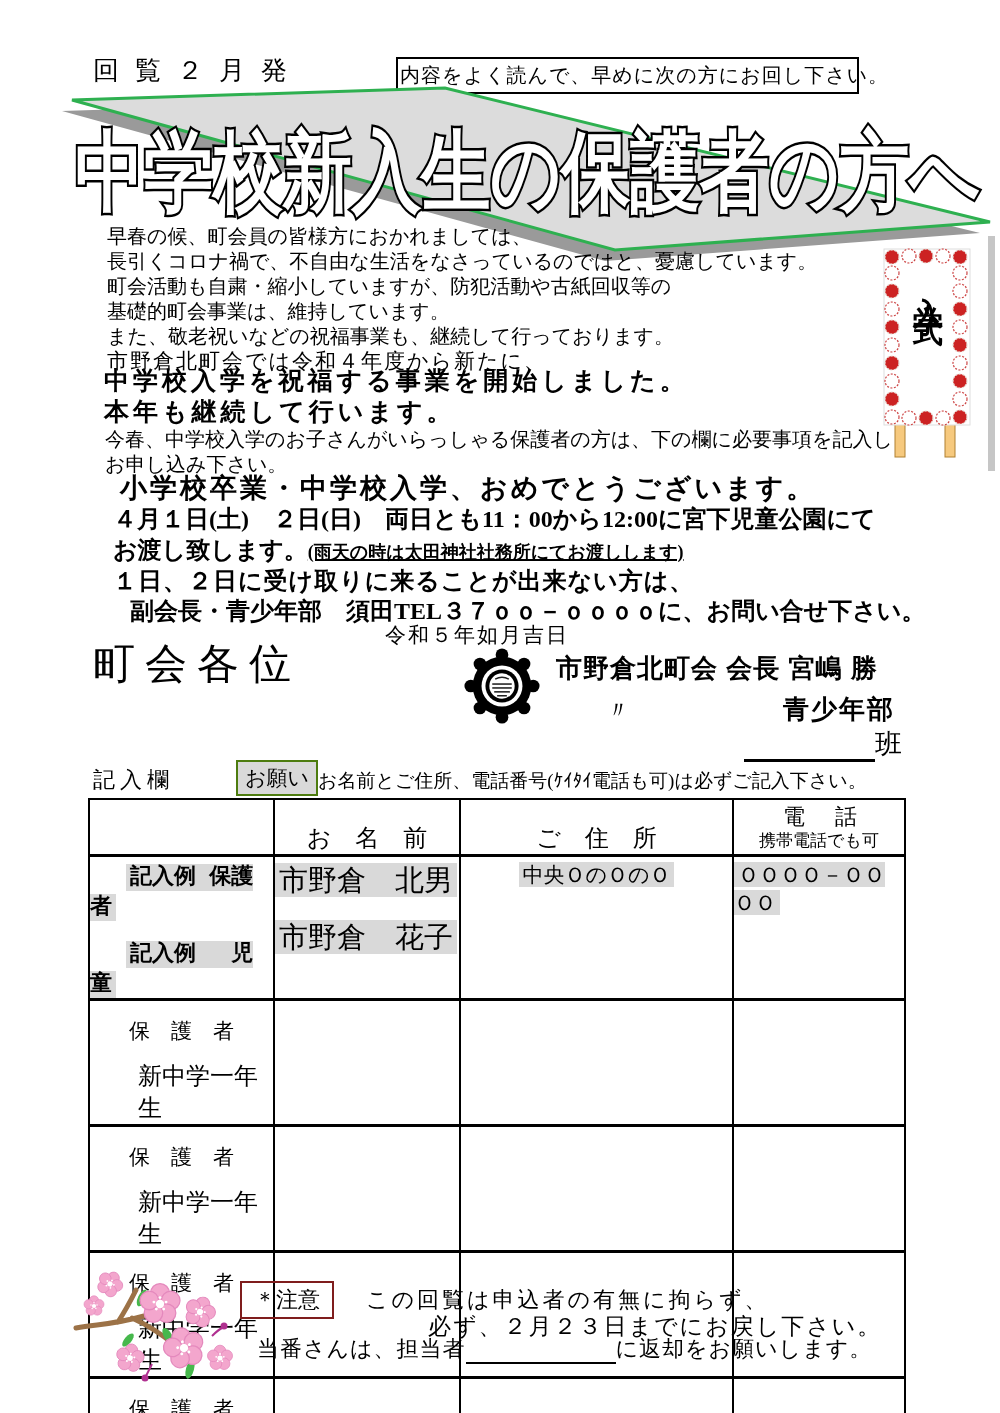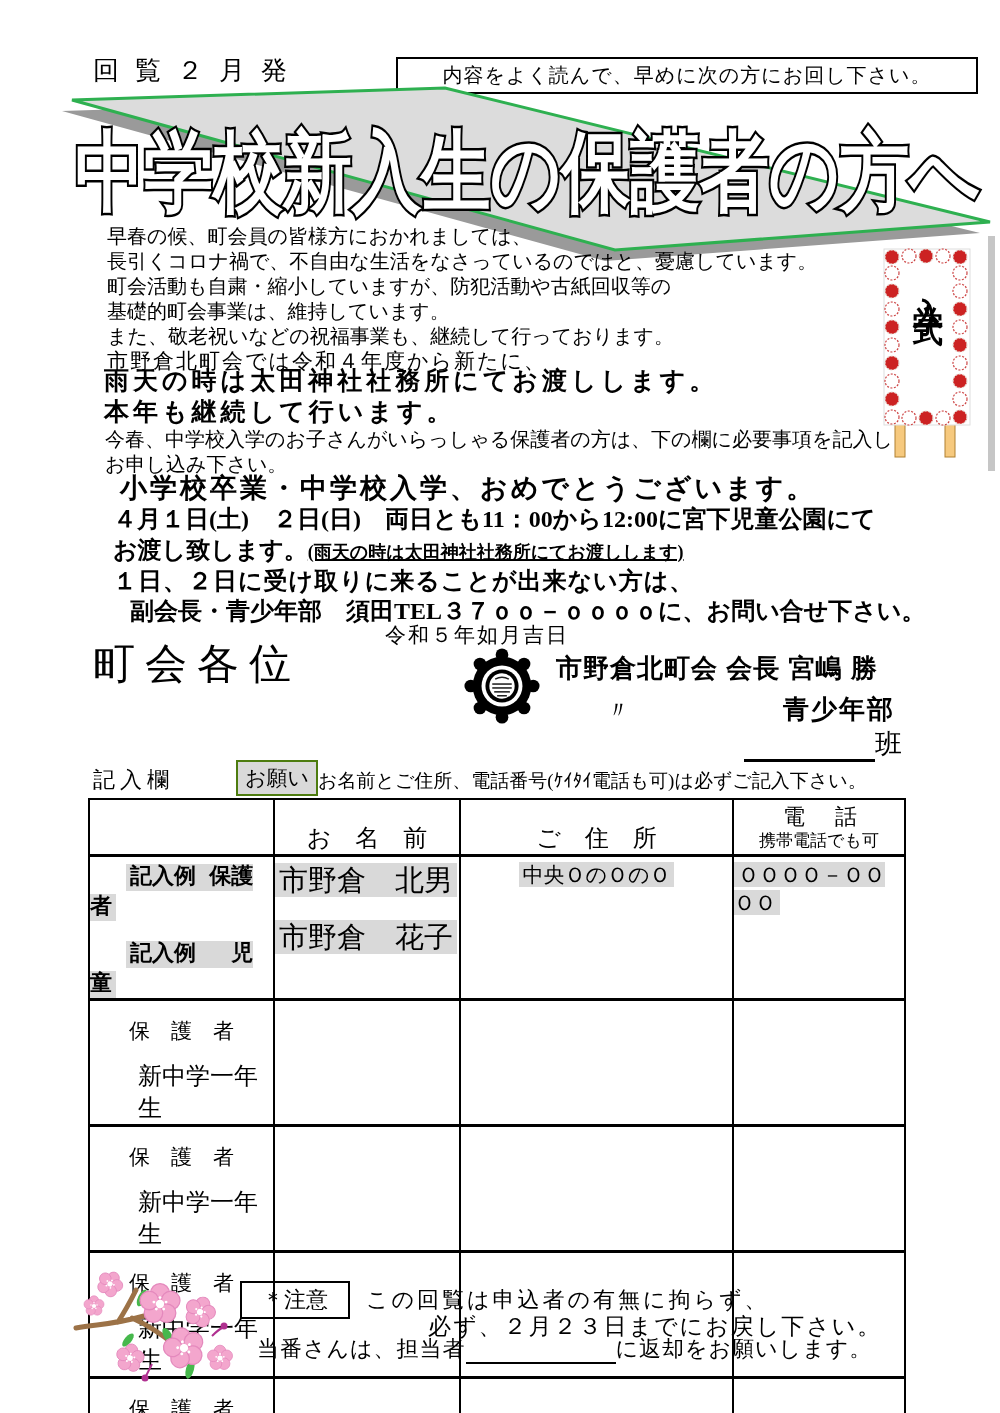--- a/index.html
+++ b/index.html
@@ -6,21 +6,21 @@
   body{
     width:1000px;height:1413px;position:relative;background:#ffffff;
     font-family:"Liberation Serif","DejaVu Serif",serif;color:#000;
     overflow:hidden;
   }
   .abs{position:absolute;}
   .sans{font-family:"Liberation Sans","DejaVu Sans",sans-serif;}
 
   
   .kairan{left:93px;top:53px;font-size:26px;letter-spacing:16px;}
-  .notice-box{left:396px;top:57px;width:582px;box-sizing:border-box;border:2px solid #000;
+  .notice-box{left:396px;top:57px;width:463px;box-sizing:border-box;border:2px solid #000;
     padding:3px 2px;text-align:center;font-size:20px;letter-spacing:1px;white-space:nowrap;}
 
   
   .ribbon{left:55px;top:82px;}
   .ribbon .shadow{fill:#9a9a9a;}
   .ribbon .main{fill:#dcdcdc;stroke:#2eb050;stroke-width:3;}
   .ribbon .title-text{
     font-family:"Liberation Sans","DejaVu Sans",sans-serif;font-weight:bold;
     font-size:88px;fill:#ffffff;stroke:#000000;stroke-width:5px;paint-order:stroke;
   }
@@ -72,21 +72,21 @@
   .hl{background:#d9d9d9;padding:1px 4px;}
   .exlab{font-size:22px;font-weight:bold;font-family:Liberation Mono, monospace;margin-left:36px;}
   .exname{font-size:29px;font-family:"Liberation Sans","DejaVu Sans",sans-serif;}
   .ex-pad{padding-left:8px;}
   .ctr{text-align:center;}
   .exval{font-size:21px;font-family:"Liberation Sans","DejaVu Sans",sans-serif;}
   .row-l1{margin-top:16px;text-align:center;font-size:21px;}
   .row-l2{margin-top:15px;text-align:left;font-size:24px;margin-left:48px;}
 
   
-  .caution-box{left:240px;top:1281px;border:2px solid #000000;padding:2px 20px;font-size:22px;}
+  .caution-box{left:240px;top:1281px;border:2px solid #7f1d1d;padding:2px 12px;font-size:22px;}
   .f-line1{left:322px;top:1285px;font-size:22px;letter-spacing:3px;white-space:nowrap;padding-left:44px;}
   .f-line2{left:428px;top:1311px;font-size:23px;letter-spacing:2px;white-space:nowrap;}
   .f-line3{left:257px;top:1334px;font-size:22px;letter-spacing:1px;white-space:nowrap;}
   .f-line3 .blank-line{width:150px;height:24px;border-bottom-width:2px;}
 
   
   .banner{left:879px;top:247px;width:97px;height:215px;}
   .banner-text{position:absolute;left:50%;top:26px;transform:translateX(-50%);
     writing-mode:vertical-rl;text-orientation:upright;font-size:30px;letter-spacing:9px;
     font-weight:bold;white-space:nowrap;}
@@ -107,21 +107,21 @@
 
 <div class="abs intro">
   <div>早春の候、町会員の皆様方におかれましては、</div>
   <div>長引くコロナ禍で、不自由な生活をなさっているのではと、憂慮しています。</div>
   <div>町会活動も自粛・縮小していますが、防犯活動や古紙回収等の</div>
   <div>基礎的町会事業は、維持しています。</div>
   <div>また、敬老祝いなどの祝福事業も、継続して行っております。</div>
   <div class="ln6">市野倉北町会では令和４年度から新たに、</div>
 </div>
 
-<div class="abs bold1 sans">雨天の時は太田神社社務所にてお渡しします。</div>
+<div class="abs bold1 sans">中学校入学を祝福する事業を開始しました。</div>
 <div class="abs bold2 sans">本年も継続して行います。</div>
 <div class="abs apply1">今春、中学校入学のお子さんがいらっしゃる保護者の方は、下の欄に必要事項を記入し、</div>
 <div class="abs apply2">お申し込み下さい。</div>
 
 <div class="abs congrats">小学校卒業・中学校入学、おめでとうございます。</div>
 <div class="abs schedule">４月１日(土)　２日(日)　両日とも11：00から12:00に宮下児童公園にて</div>
 <div class="abs handover">
   <span class="big">お渡し致します。</span><span class="rain">(雨天の時は太田神社社務所にてお渡しします)</span>
 </div>
 <div class="abs cannot">１日、２日に受け取りに来ることが出来ない方は、</div>

